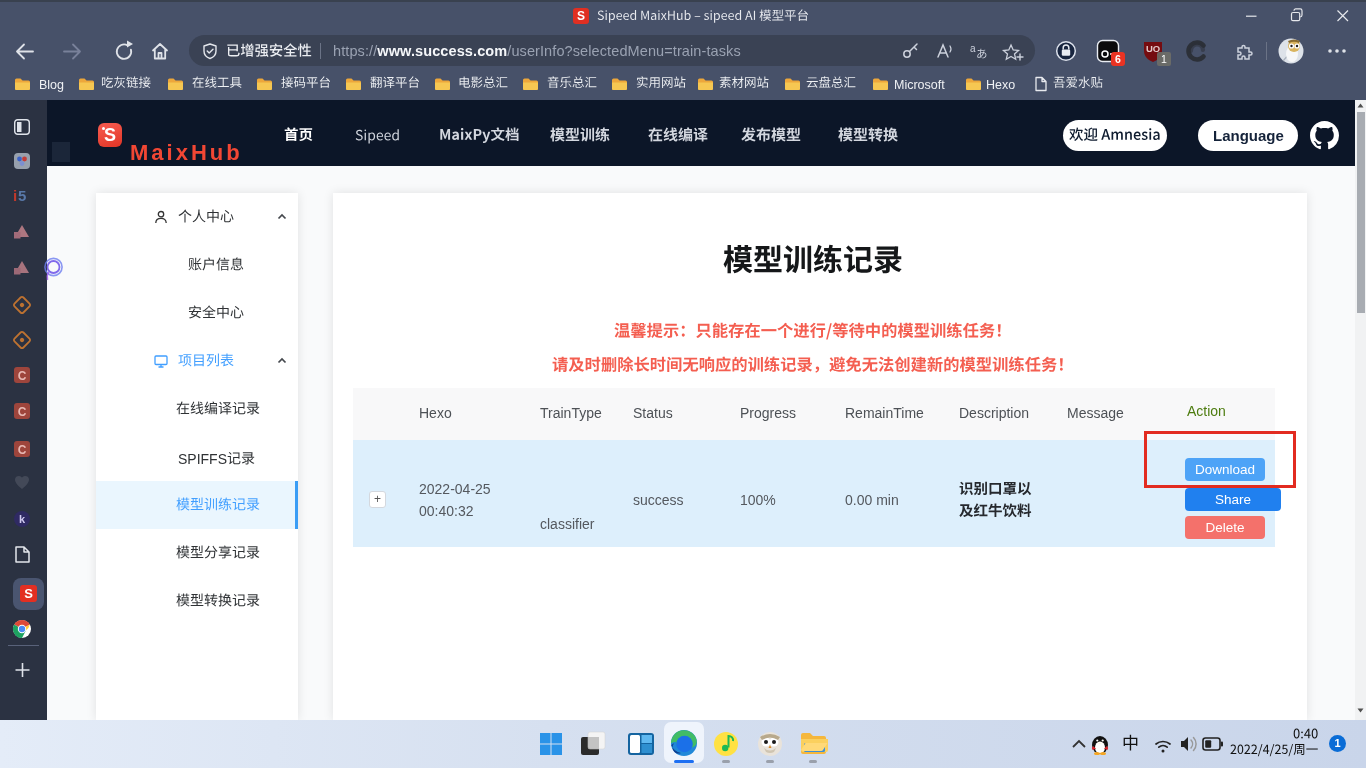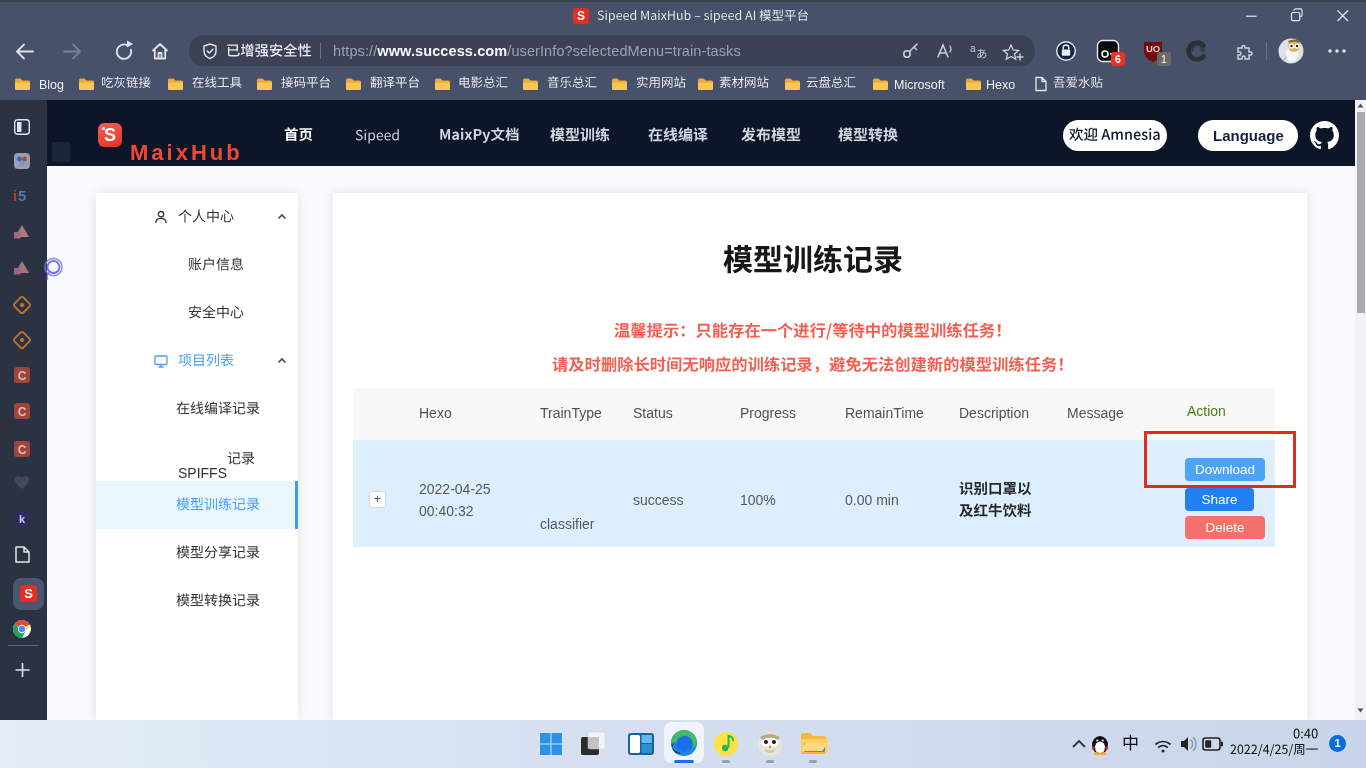--- a/index.html
+++ b/index.html
@@ -700,21 +700,21 @@
         <use href="#r5728"></use>
         <use href="#r7ebf" x="1000"></use>
         <use href="#r7f16" x="2000"></use>
         <use href="#r8bd1" x="3000"></use>
         <use href="#r8bb0" x="4000"></use>
         <use href="#r5f55" x="5000"></use>
       </g>
     </svg>
   </div>
 <div style="position:absolute;left:178px;top:449.5px;font-size:14px;color:#2f3235">
-    <span style="float:left;margin-top:15px">SPIFFS</span>
+    <span style="float:left;margin-top:1px">SPIFFS</span>
     <span style="float:left;display:inline-block">
       <svg width="28.0" height="18" style="display:block;overflow:visible">
         <g fill="#2f3235" transform="translate(0,13.3) scale(0.0140,-0.0140)">
           <use href="#r8bb0"></use>
           <use href="#r5f55" x="1000"></use>
         </g>
       </svg>
     </span>
   </div>
 <div style="position:absolute;left:96px;top:481px;width:199px;height:48px;background:#eaf6fe"></div>
@@ -869,21 +869,21 @@
       <g fill="#26292e" transform="translate(0,13.8) scale(0.0145,-0.0145)">
         <use href="#b53ca"></use>
         <use href="#b7ea2" x="1000"></use>
         <use href="#b725b" x="2000"></use>
         <use href="#b996e" x="3000"></use>
         <use href="#b6599" x="4000"></use>
       </g>
     </svg>
   </div>
 <div style="position:absolute;width:80px;height:23px;border-radius:4px;color:#fff;font-size:13.5px;text-align:center;line-height:23px;left:1185px;top:458px;background:#4da3f7">Download</div>
-<div style="position:absolute;width:69px;height:23px;border-radius:4px;color:#fff;font-size:13.5px;text-align:center;line-height:23px;left:1185px;top:488px;background:#2080ef">Share</div>
+<div style="position:absolute;width:96px;height:23px;border-radius:4px;color:#fff;font-size:13.5px;text-align:center;line-height:23px;left:1185px;top:488px;background:#2080ef">Share</div>
 <div style="position:absolute;width:80px;height:23px;border-radius:4px;color:#fff;font-size:13.5px;text-align:center;line-height:23px;left:1185px;top:516px;background:#f4716b">Delete</div>
 <div style="position:absolute;left:1144px;top:431px;width:152px;height:57px;border:3px solid #e22b20;background:transparent"></div>
 <svg style="position:absolute;left:43px;top:256px" width="24" height="28">
     <circle cx="10.5" cy="11" r="6" fill="none" stroke="#7a62ea" stroke-width="1.8" opacity="0.95"></circle>
     <circle cx="10.5" cy="11" r="8.6" fill="none" stroke="#6e7ef0" stroke-width="1.6" opacity="0.8"></circle>
     <path d="M5.5 16 Q3.5 20 4.5 24" fill="none" stroke="#9a55e8" stroke-width="1.6" opacity="0.8"></path>
   </svg>
 <div style="position:absolute;left:1355px;top:100px;width:11px;height:620px;background:#f1f2f3"></div>
 <div style="position:absolute;left:1356.5px;top:112px;width:8px;height:201px;background:#a8acb2;border-radius:0px"></div>
 <svg style="position:absolute;left:1355px;top:100px" width="11" height="620">

